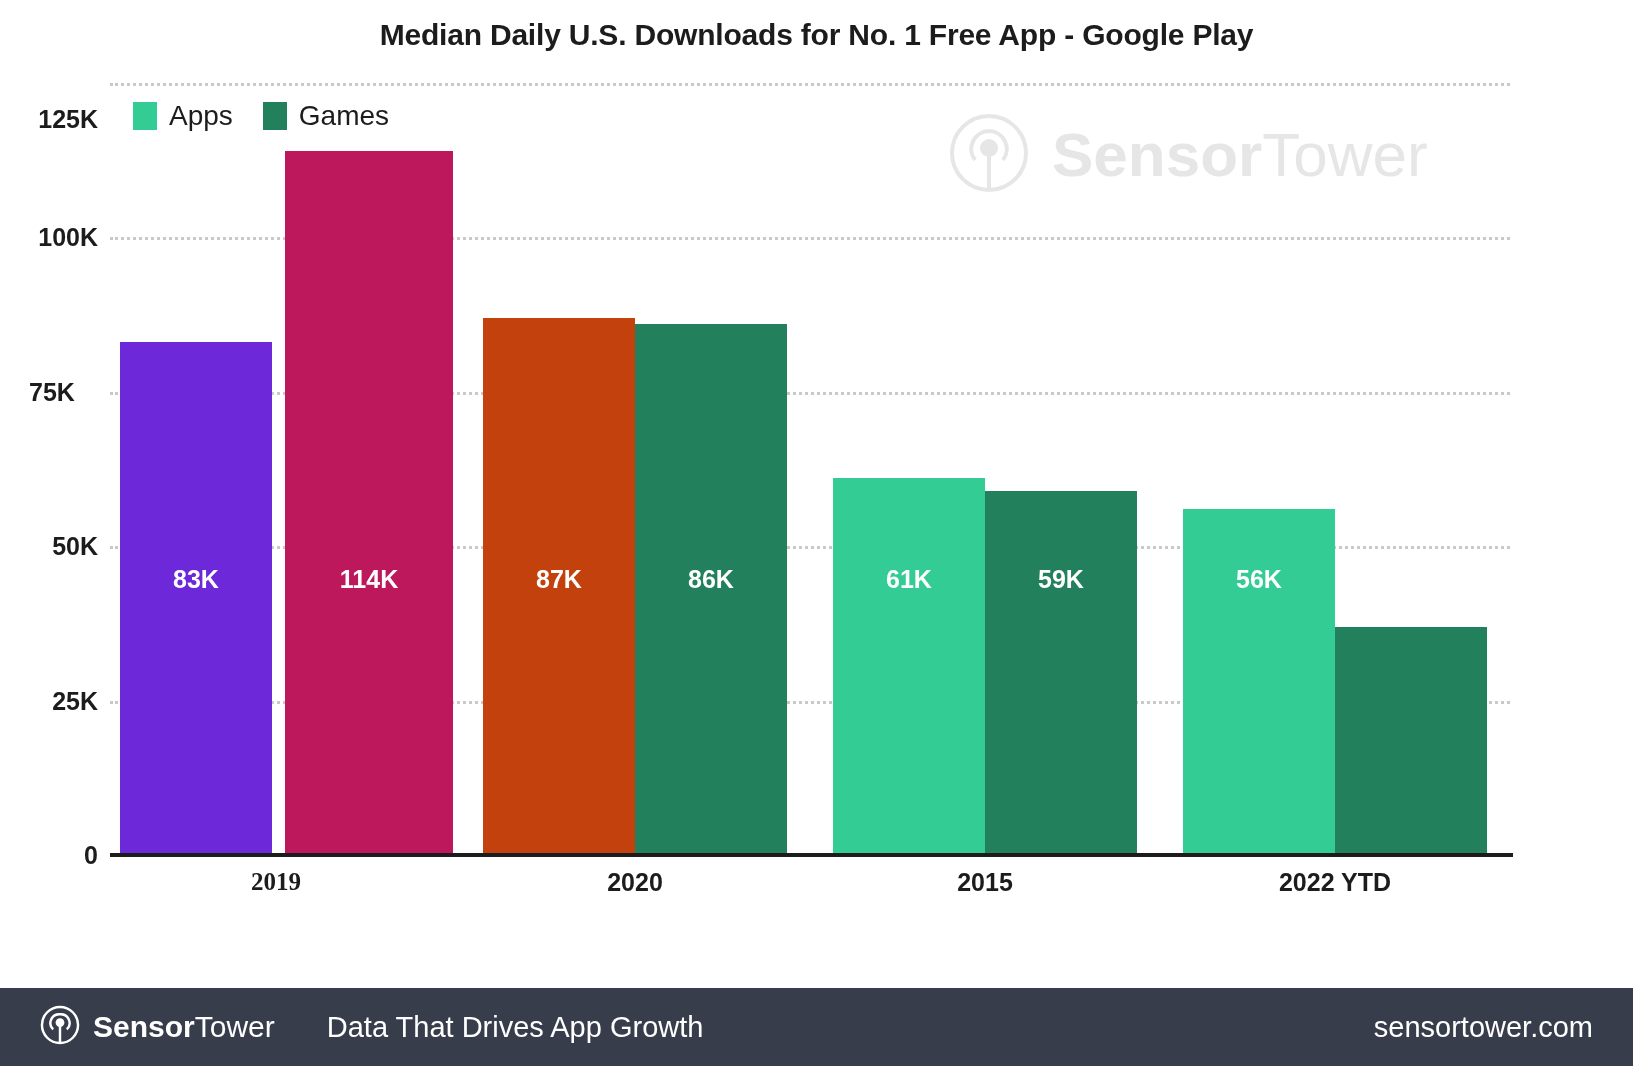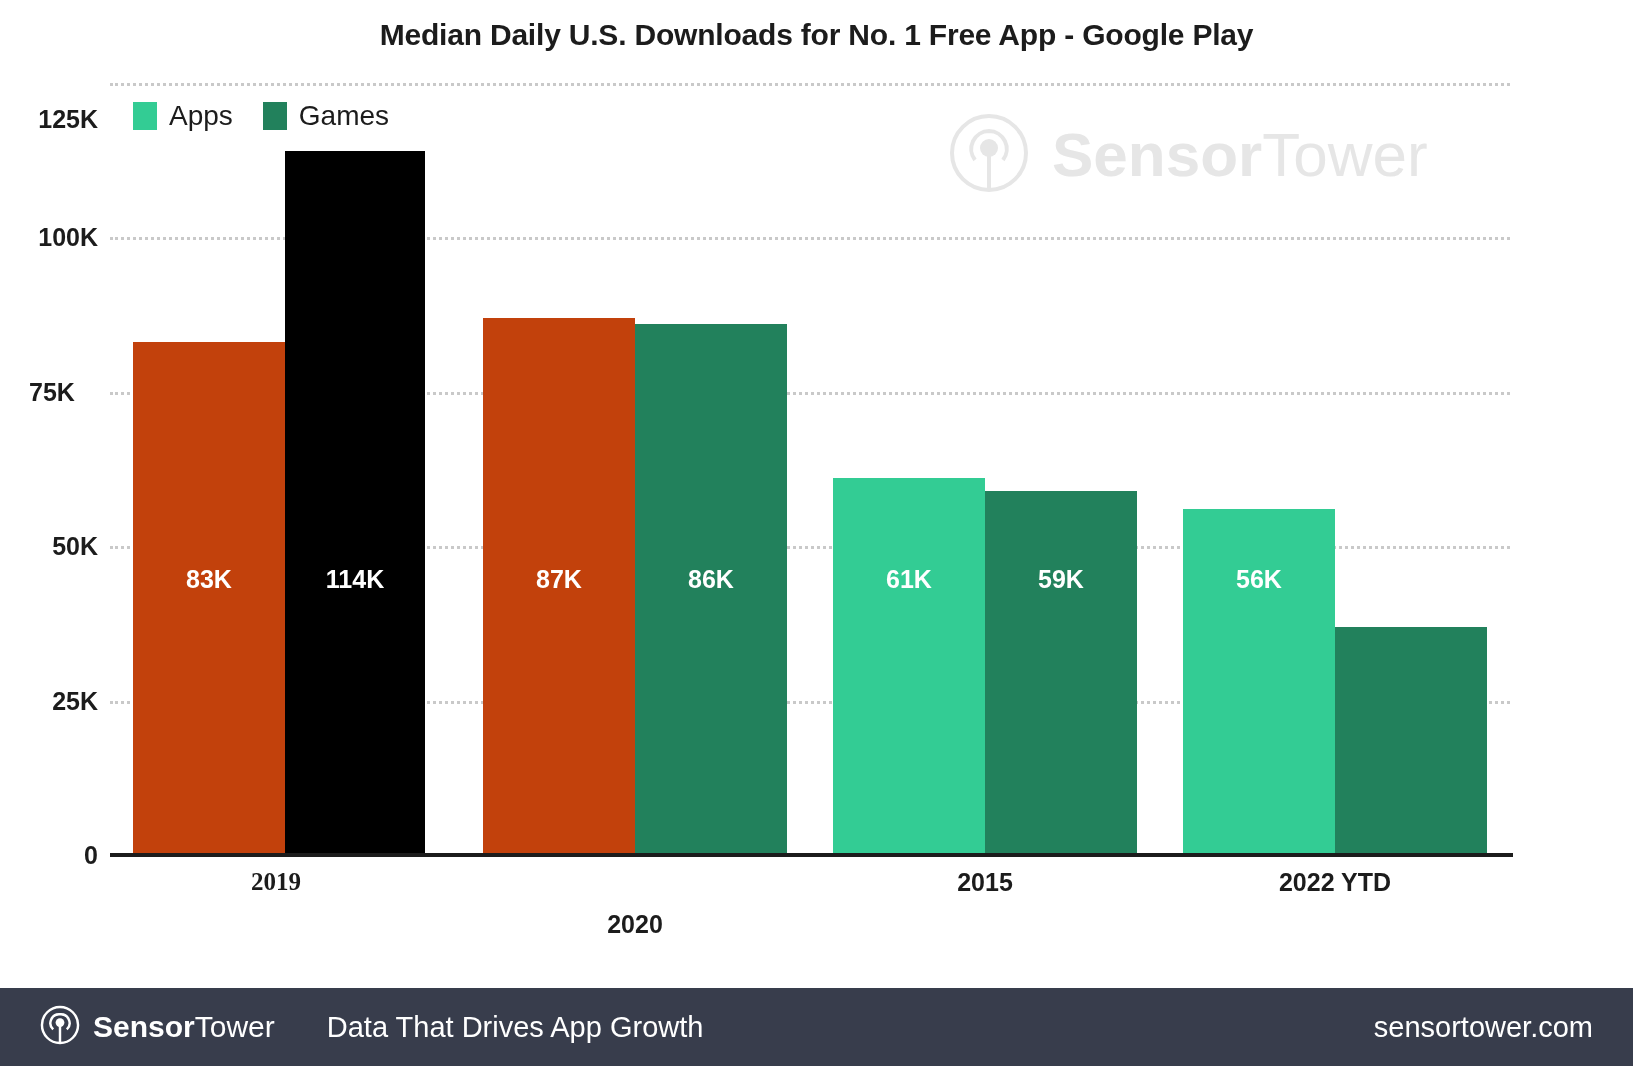--- a/index.html
+++ b/index.html
@@ -195,24 +195,24 @@
     <div class="y-tick" style="top: 700.6px;">25K</div>
     <div class="y-tick" style="top: 855px;">0</div>
   </div>
 
 <div id="plot-area">
     <div class="gridline" style="top: 0px;"></div>
     <div class="gridline" style="top: 154.4px;"></div>
     <div class="gridline" style="top: 308.8px;"></div>
     <div class="gridline" style="top: 463.2px;"></div>
     <div class="gridline" style="top: 617.6px;"></div>
-    <div class="bar" style="left: 23px; width: 152px; height: 512.608px; background: #c2410c;">
+    <div class="bar" style="left: 10px; width: 152px; height: 512.608px; background: #6d28d9;">
       <div class="bar-value" style="top: 222.608px;">83K</div>
     </div>
-    <div class="bar" style="left: 175px; width: 140px; height: 704.064px; background: #000000;">
+    <div class="bar" style="left: 175px; width: 168px; height: 704.064px; background: #be185d;">
       <div class="bar-value" style="top: 414.064px;">114K</div>
     </div>
     <div class="bar" style="left: 373px; width: 152px; height: 537.312px; background: #c2410c;">
       <div class="bar-value" style="top: 247.312px;">87K</div>
     </div>
     <div class="bar" style="left: 525px; width: 152px; height: 531.136px; background: rgb(34, 129, 92);">
       <div class="bar-value" style="top: 241.136px;">86K</div>
     </div>
     <div class="bar" style="left: 723px; width: 152px; height: 376.736px; background: rgb(51, 204, 148);">
       <div class="bar-value" style="top: 86.736px;">61K</div>
@@ -267,15 +267,15 @@
     </span>
     <span class="ft-text">
       <span class="ft-bold">Sensor</span><span class="ft-light">Tower</span>
     </span>
   </div>
   <div id="footer-tagline">Data That Drives App Growth</div>
   <div id="footer-url">sensortower.com</div>
 </div>
 
 <div class="x-tick" style="left: 101px; width: 350px; font-family: Liberation Serif, serif;">2019</div>
-<div class="x-tick" style="left: 460px; width: 350px; margin-top: 42px;">2020</div>
+<div class="x-tick" style="left: 460px; width: 350px;">2020</div>
 <div class="x-tick" style="left: 810px; width: 350px;">2015</div>
 <div class="x-tick" style="left: 1160px; width: 350px;">2022 YTD</div>
 
 </body></html>

